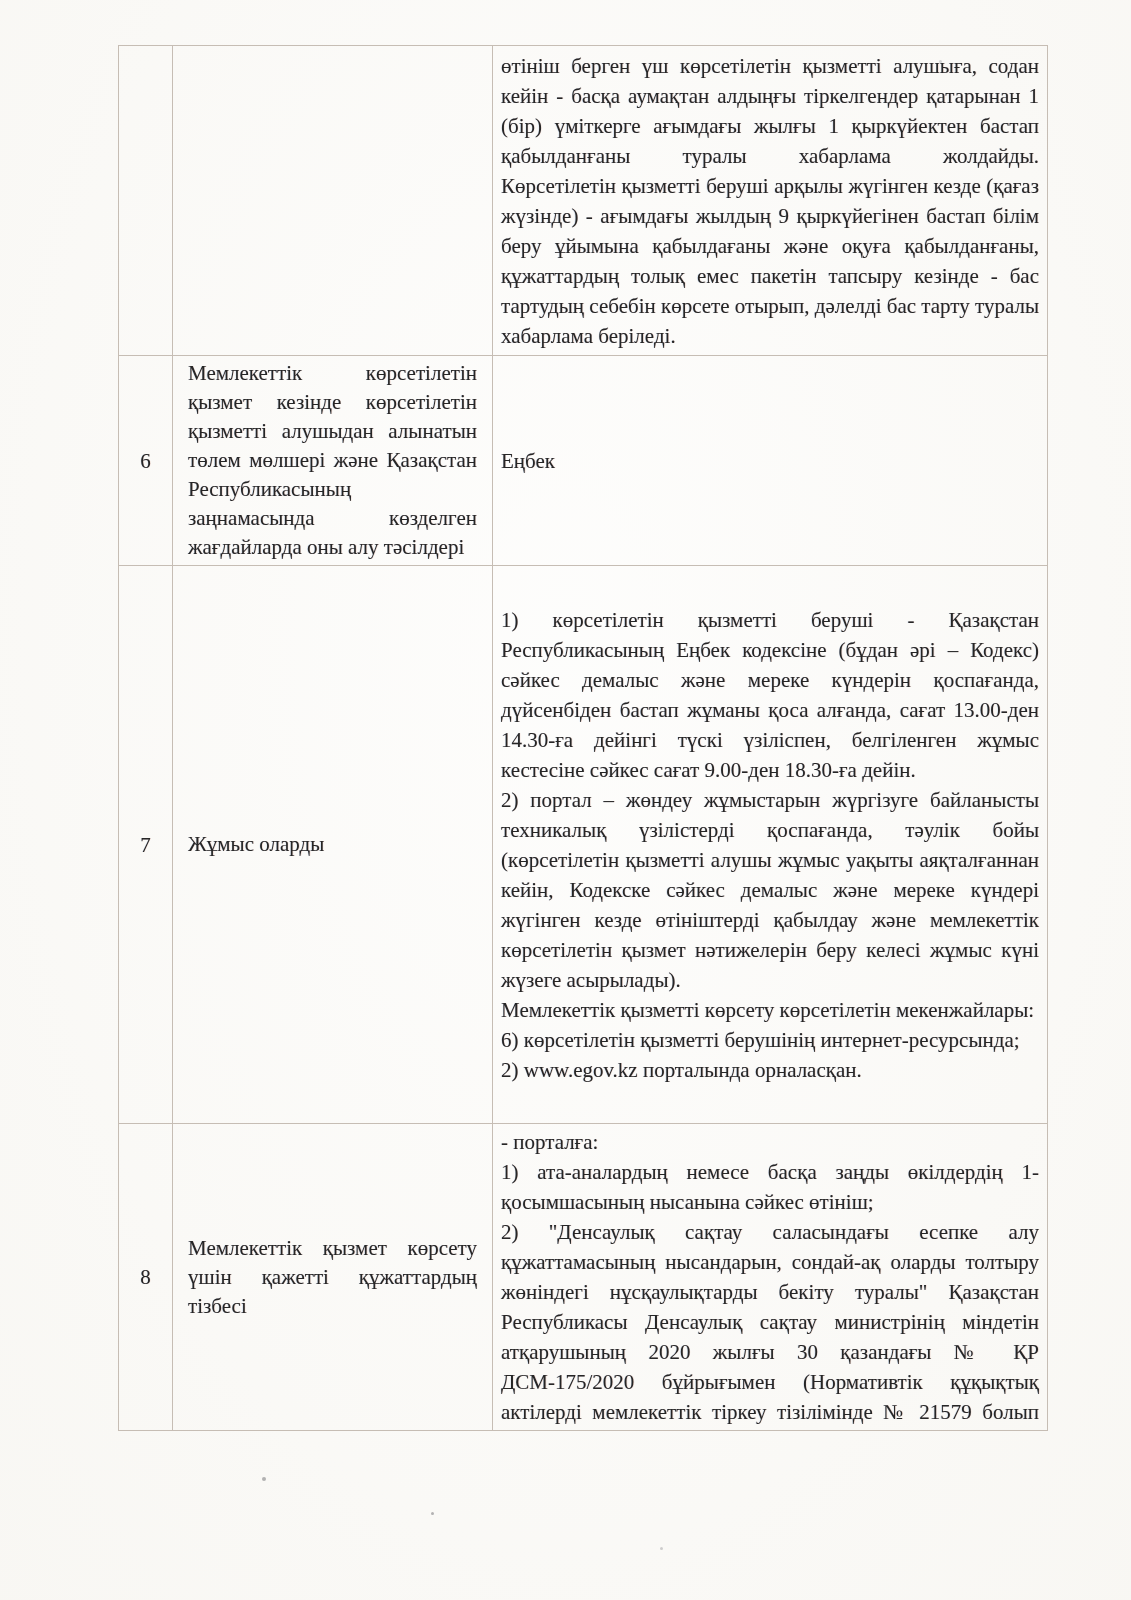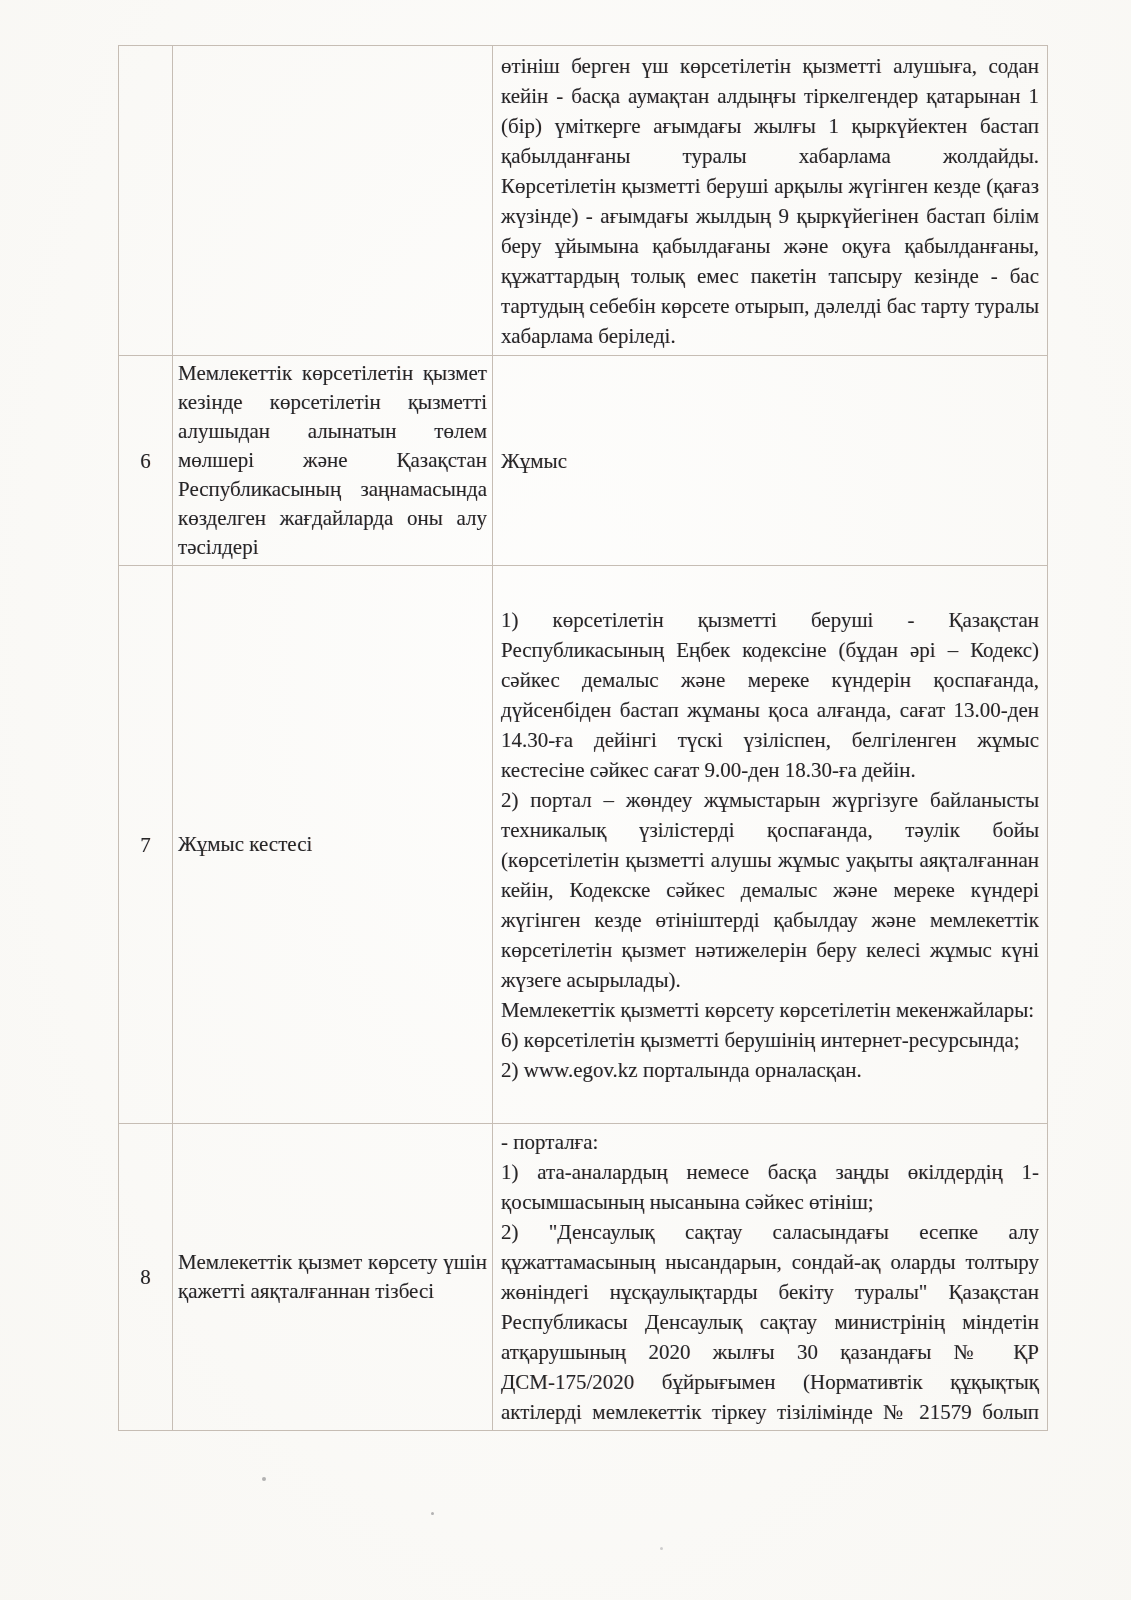--- a/index.html
+++ b/index.html
@@ -43,21 +43,21 @@
   .row-eight  { height: 305px; }
 
   td.c-num {
     text-align: center;
     line-height: 26px;
     padding: 2px;
   }
   td.c-label {
     text-align: justify;
     line-height: 29px;
-    padding: 2px 5px;
+    padding: 2px 15px;
     margin-top: 16px;
   }
   td.c-content {
     line-height: 30px;
     padding: 3px 8px;
   }
   .c-content p.para {
     margin: 0;
     text-align: justify;
   }
@@ -92,37 +92,37 @@
         <td class="c-label"></td>
         <td class="c-content">
             <p class="para stretch">өтініш берген үш көрсетілетін қызметті алушыға, содан кейін - басқа аумақтан алдыңғы тіркелгендер қатарынан 1 (бір) үміткерге ағымдағы жылғы 1 қыркүйектен бастап қабылданғаны туралы хабарлама жолдайды.</p>
             <p class="para">Көрсетілетін қызметті беруші арқылы жүгінген кезде (қағаз жүзінде) - ағымдағы жылдың 9 қыркүйегінен бастап білім беру ұйымына қабылдағаны және оқуға қабылданғаны, құжаттардың толық емес пакетін тапсыру кезінде - бас тартудың себебін көрсете отырып, дәлелді бас тарту туралы хабарлама беріледі.</p>
           </td>
       </tr>
       <tr class="row-six">
         <td class="c-num">6</td>
         <td class="c-label">Мемлекеттік көрсетілетін қызмет кезінде көрсетілетін қызметті алушыдан алынатын төлем мөлшері және Қазақстан Республикасының заңнамасында көзделген жағдайларда оны алу тәсілдері</td>
         <td class="c-content">
-            <p class="para">Жұмыс</p>
+            <p class="para">Еңбек</p>
           </td>
       </tr>
       <tr class="row-seven">
         <td class="c-num">7</td>
-        <td class="c-label">Жұмыс кестесі</td>
+        <td class="c-label">Жұмыс оларды</td>
         <td class="c-content">
             <p class="para">1) көрсетілетін қызметті беруші - Қазақстан Республикасының Еңбек кодексіне (бұдан әрі – Кодекс) сәйкес демалыс және мереке күндерін қоспағанда, дүйсенбіден бастап жұманы қоса алғанда, сағат 13.00-ден 14.30-ға дейінгі түскі үзіліспен, белгіленген жұмыс кестесіне сәйкес сағат 9.00-ден 18.30-ға дейін.</p>
             <p class="para">2) портал – жөндеу жұмыстарын жүргізуге байланысты техникалық үзілістерді қоспағанда, тәулік бойы (көрсетілетін қызметті алушы жұмыс уақыты аяқталғаннан кейін, Кодекске сәйкес демалыс және мереке күндері жүгінген кезде өтініштерді қабылдау және мемлекеттік көрсетілетін қызмет нәтижелерін беру келесі жұмыс күні жүзеге асырылады).</p>
             <p class="para">Мемлекеттік қызметті көрсету көрсетілетін мекенжайлары:</p>
             <p class="para">6) көрсетілетін қызметті берушінің интернет-ресурсында;</p>
             <p class="para">2) www.egov.kz порталында орналасқан.</p>
           </td>
       </tr>
       <tr class="row-eight">
         <td class="c-num">8</td>
-        <td class="c-label">Мемлекеттік қызмет көрсету үшін қажетті аяқталғаннан тізбесі</td>
+        <td class="c-label">Мемлекеттік қызмет көрсету үшін қажетті құжаттардың тізбесі</td>
         <td class="c-content">
             <p class="para">- порталға:</p>
             <p class="para">1) ата-аналардың немесе басқа заңды өкілдердің 1-қосымшасының нысанына сәйкес өтініш;</p>
             <p class="para stretch">2) "Денсаулық сақтау саласындағы есепке алу құжаттамасының нысандарын, сондай-ақ оларды толтыру жөніндегі нұсқаулықтарды бекіту туралы" Қазақстан Республикасы Денсаулық сақтау министрінің міндетін атқарушының 2020 жылғы 30 қазандағы № ҚР ДСМ-175/2020 бұйрығымен (Нормативтік құқықтық актілерді мемлекеттік тіркеу тізілімінде № 21579 болып</p>
           </td>
       </tr>
     </tbody>
   </table>
 
   <div class="speck s1"></div>

